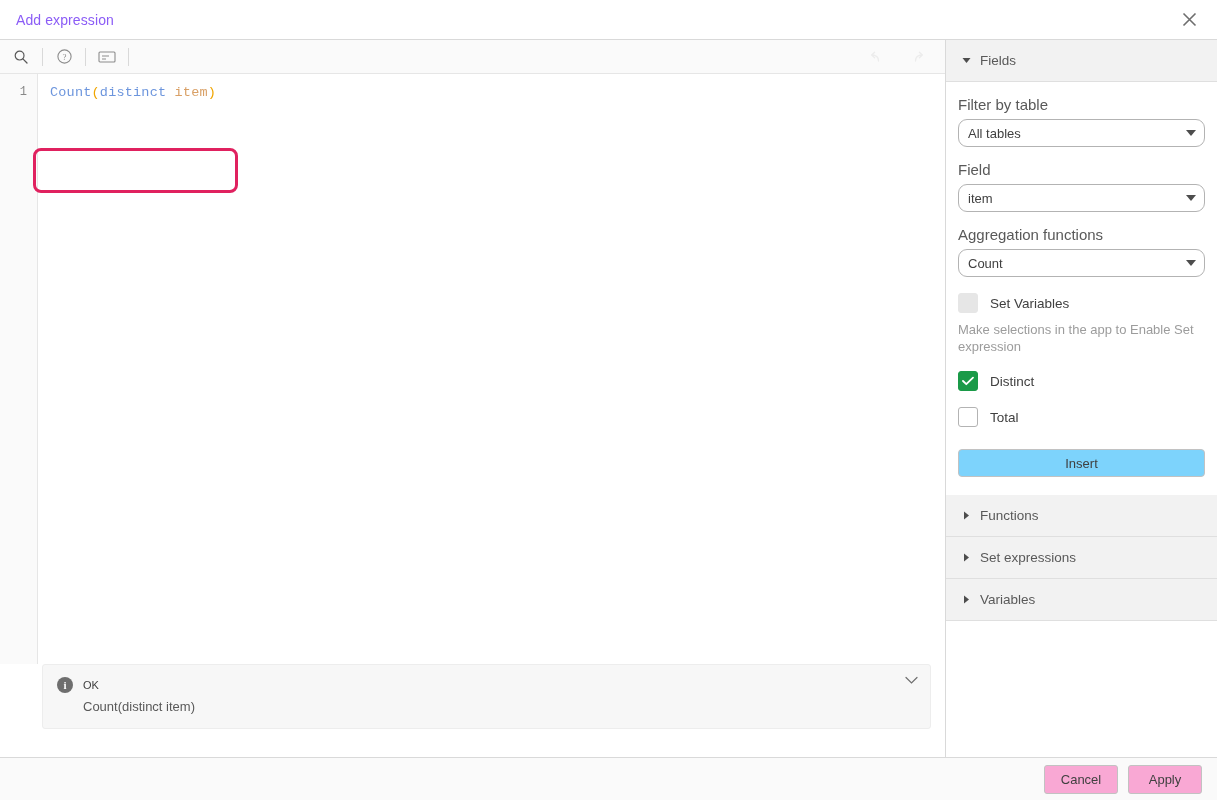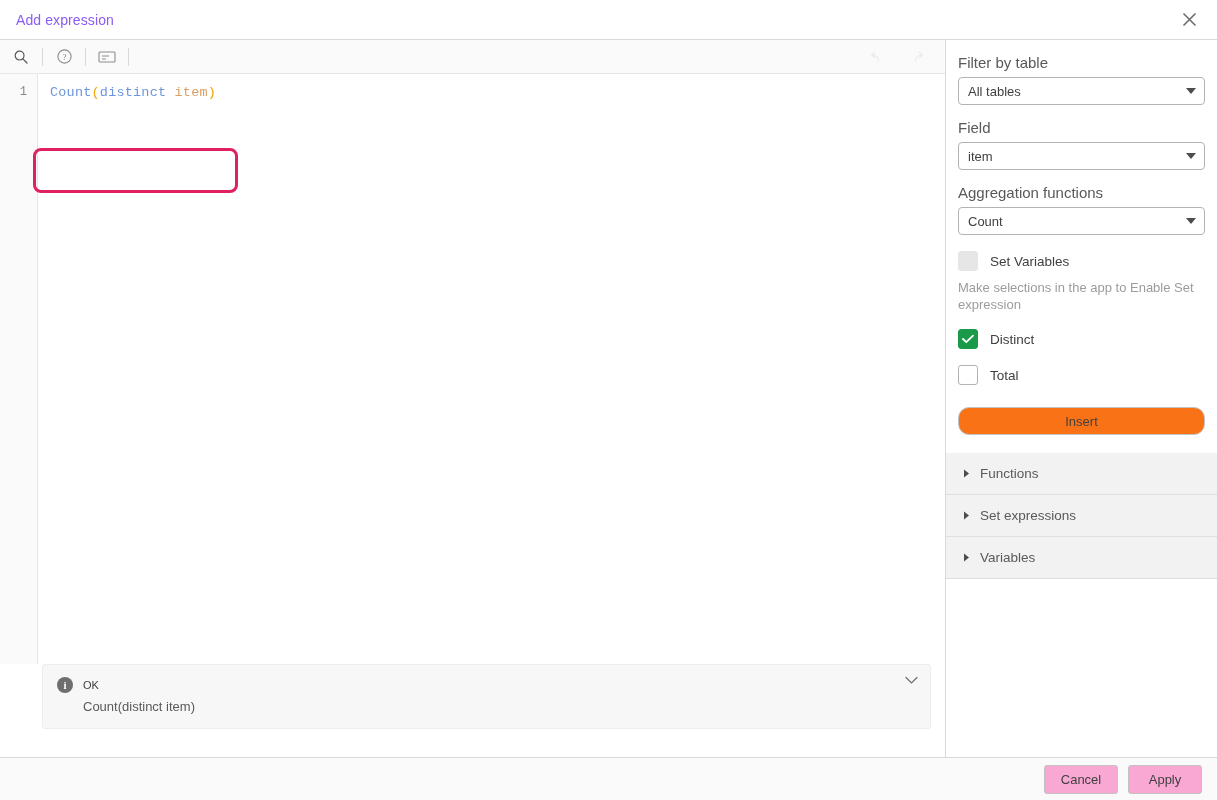--- a/index.html
+++ b/index.html
@@ -258,21 +258,21 @@
     font-size: 15px;
     color: #595959;
     margin: 0 0 6px 0;
   }
   .field-label.mt { margin-top: 14px; }
 
   .select-box {
     position: relative;
     height: 28px;
     border: 1px solid #b3b3b3;
-    border-radius: 4px;
+    border-radius: 9px;
     background: #ffffff;
     display: flex;
     align-items: center;
     padding: 0 26px 0 9px;
     box-sizing: border-box;
     font-size: 13px;
     color: #404040;
     cursor: pointer;
   }
   .select-caret {
@@ -328,22 +328,22 @@
     line-height: 17px;
     color: #9c9c9c;
     max-width: 238px;
   }
 
   .insert-btn {
     margin-top: 22px;
     width: 100%;
     height: 28px;
     border: 1px solid #c2c2c2;
-    border-radius: 11px;
-    background: #f97316;
+    border-radius: 4px;
+    background: #7dd3fc;
     font-family: "Liberation Sans", sans-serif;
     font-size: 13px;
     color: #404040;
     cursor: pointer;
     display: flex;
     align-items: center;
     justify-content: center;
   }
 
   
@@ -450,20 +450,28 @@
               <path d="M1 1.5 L6.5 7 L12 1.5" fill="none" stroke="#6e6e6e" stroke-width="1.2" stroke-linecap="round"></path>
             </svg>
           </div>
         </div>
       </div>
 
     </div>
 
     <div class="side-pane">
 
+      <div class="accordion-header expanded">
+        <span class="acc-caret">
+          <svg width="9" height="7" viewBox="0 0 9 7" aria-hidden="true">
+            <path d="M0.5 1 L4.5 6 L8.5 1 Z" fill="#4d4d4d"></path>
+          </svg>
+        </span>
+        <span class="acc-label">Fields</span>
+      </div>
 
       <div class="acc-body">
 
         <div class="field-label">Filter by table</div>
         <div class="select-box">
           <span>All tables</span>
           <span class="select-caret"></span>
         </div>
 
         <div class="field-label mt">Field</div>

